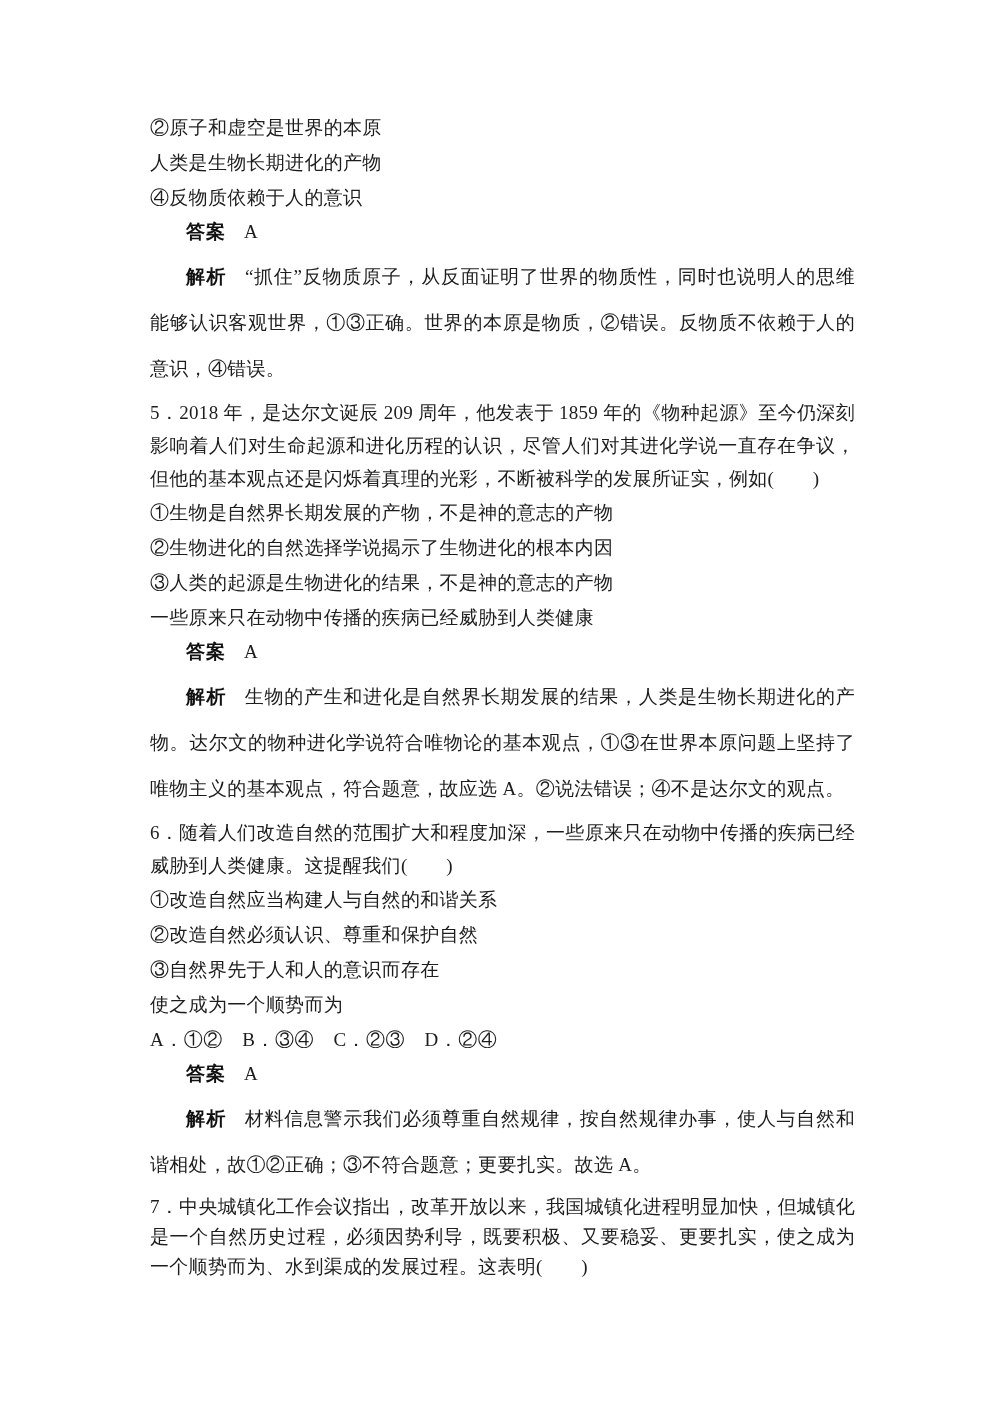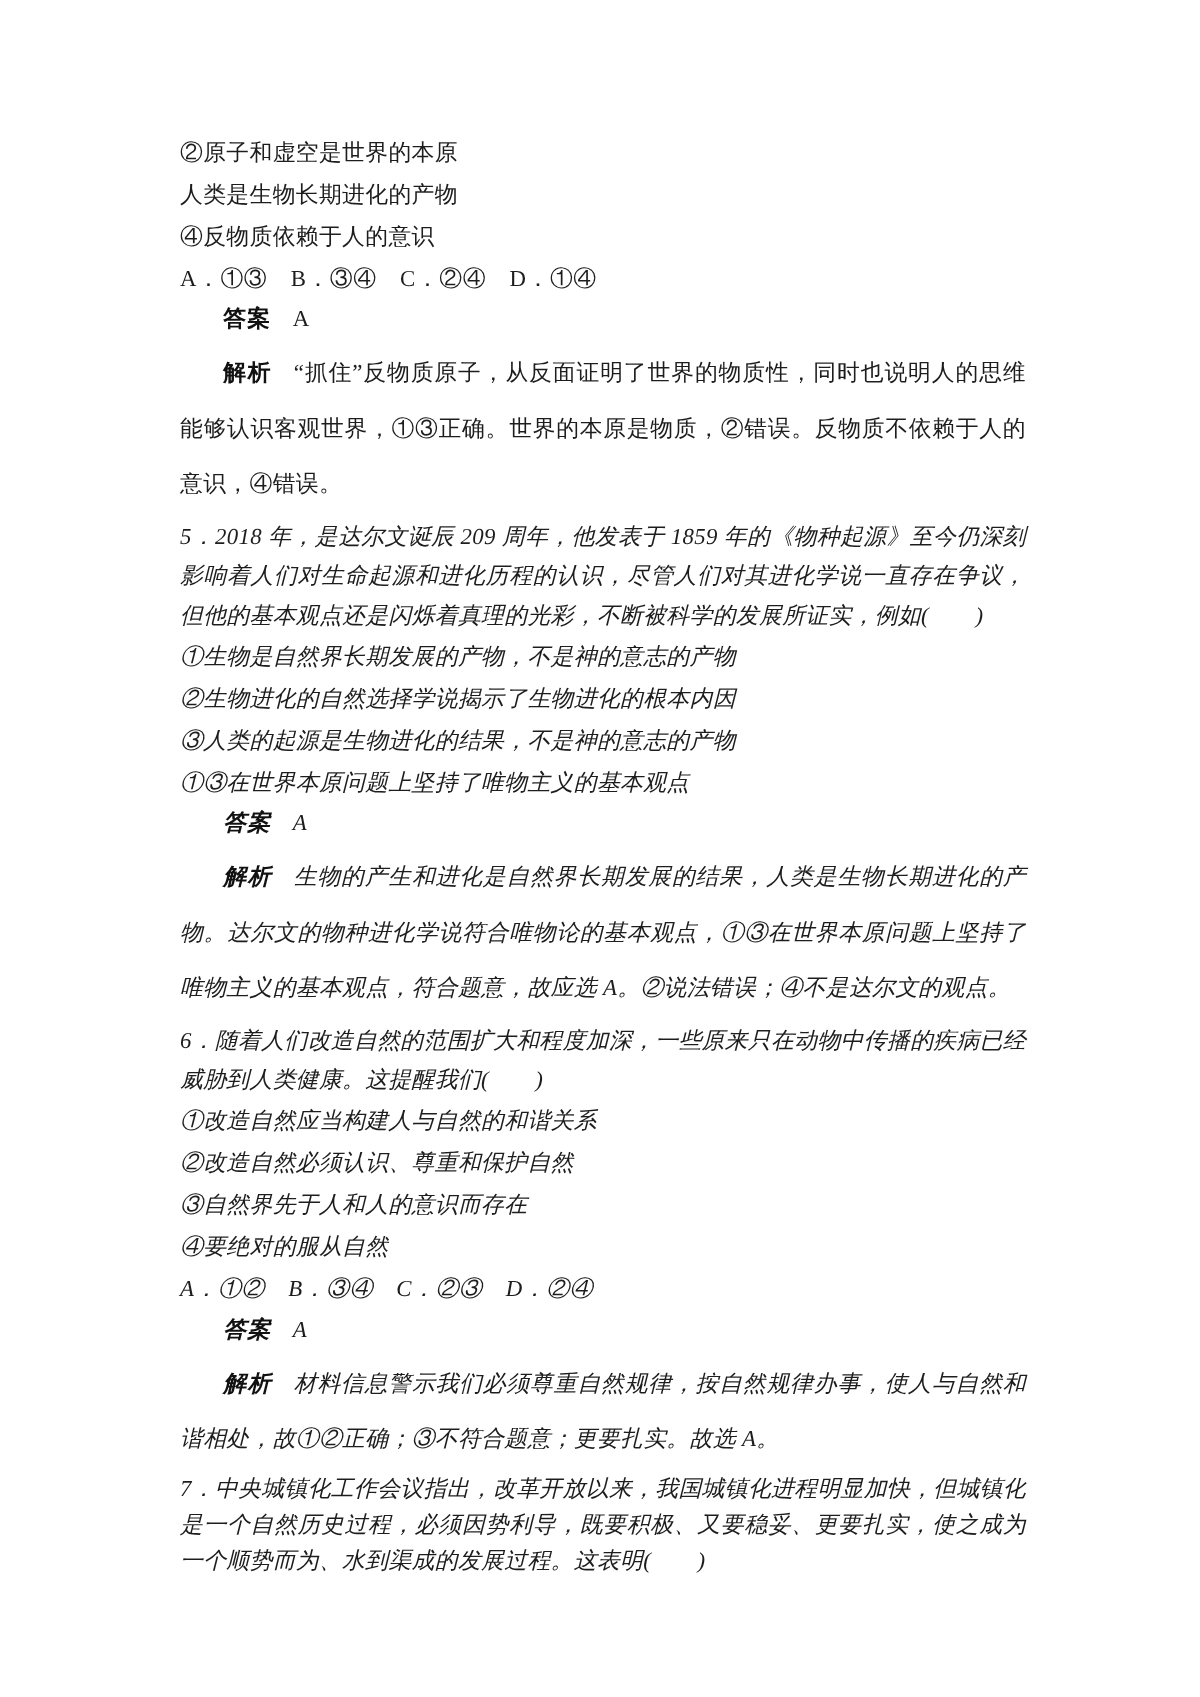--- a/index.html
+++ b/index.html
@@ -9,21 +9,21 @@
     width: 1000px;
     height: 1414px;
     background: #ffffff;
     padding: 110px 145px 0 150px;
     color: #1d1d1d;
     font-family: "Liberation Serif", "DejaVu Serif", serif;
     font-size: 19px;
     overflow: hidden;
   }
   .qblock { margin: 0; }
-  .qblock + .qblock { margin-top: 3px; font-style: italic; }
+  .qblock + .qblock { margin-top: 3px; }
   .stem {
     line-height: 33px;
     text-align: justify;
     letter-spacing: 0.3px;
   }
   .stem-tight {
     line-height: 30px;
     text-align: justify;
     letter-spacing: 0.3px;
   }
@@ -57,41 +57,40 @@
 </style>
 </head>
 <body>
 
 <main class="page">
 
   <section class="qblock">
     <p class="opt">②原子和虚空是世界的本原</p>
     <p class="opt">人类是生物长期进化的产物</p>
     <p class="opt">④反物质依赖于人的意识</p>
-    <p class="choices">A．①③　B．③④　C．②④　D．①④</p>
     <p class="answer-line"><span class="label">答案</span><span>A</span></p>
     <p class="analysis"><span class="label">解析</span><span>“抓住”反物质原子，从反面证明了世界的物质性，同时也说明人的思维能够认识客观世界，①③正确。世界的本原是物质，②错误。反物质不依赖于人的意识，④错误。</span></p>
   </section>
 
   <section class="qblock">
     <p class="stem">5．2018 年，是达尔文诞辰 209 周年，他发表于 1859 年的《物种起源》至今仍深刻影响着人们对生命起源和进化历程的认识，尽管人们对其进化学说一直存在争议，但他的基本观点还是闪烁着真理的光彩，不断被科学的发展所证实，例如(　　)</p>
     <p class="opt">①生物是自然界长期发展的产物，不是神的意志的产物</p>
     <p class="opt">②生物进化的自然选择学说揭示了生物进化的根本内因</p>
     <p class="opt">③人类的起源是生物进化的结果，不是神的意志的产物</p>
-    <p class="opt">①③在世界本原问题上坚持了唯物主义的基本观点</p>
+    <p class="opt">一些原来只在动物中传播的疾病已经威胁到人类健康</p>
     <p class="answer-line"><span class="label">答案</span><span>A</span></p>
     <p class="analysis"><span class="label">解析</span><span>生物的产生和进化是自然界长期发展的结果，人类是生物长期进化的产物。达尔文的物种进化学说符合唯物论的基本观点，①③在世界本原问题上坚持了唯物主义的基本观点，符合题意，故应选 A。②说法错误；④不是达尔文的观点。</span></p>
   </section>
 
   <section class="qblock">
     <p class="stem">6．随着人们改造自然的范围扩大和程度加深，一些原来只在动物中传播的疾病已经威胁到人类健康。这提醒我们(　　)</p>
     <p class="opt">①改造自然应当构建人与自然的和谐关系</p>
     <p class="opt">②改造自然必须认识、尊重和保护自然</p>
     <p class="opt">③自然界先于人和人的意识而存在</p>
-    <p class="opt">④要绝对的服从自然</p>
+    <p class="opt">使之成为一个顺势而为</p>
     <p class="choices">A．①②　B．③④　C．②③　D．②④</p>
     <p class="answer-line"><span class="label">答案</span><span>A</span></p>
     <p class="analysis"><span class="label">解析</span><span>材料信息警示我们必须尊重自然规律，按自然规律办事，使人与自然和谐相处，故①②正确；③不符合题意；更要扎实。故选 A。</span></p>
   </section>
 
   <section class="qblock">
     <p class="stem-tight">7．中央城镇化工作会议指出，改革开放以来，我国城镇化进程明显加快，但城镇化是一个自然历史过程，必须因势利导，既要积极、又要稳妥、更要扎实，使之成为一个顺势而为、水到渠成的发展过程。这表明(　　)</p>
   </section>
 
 </main>

